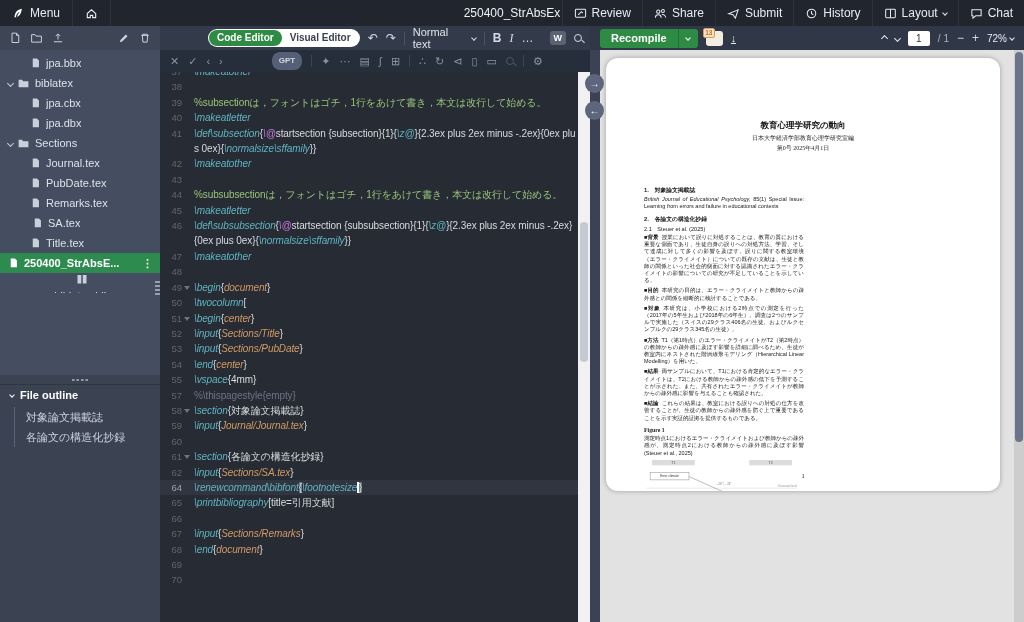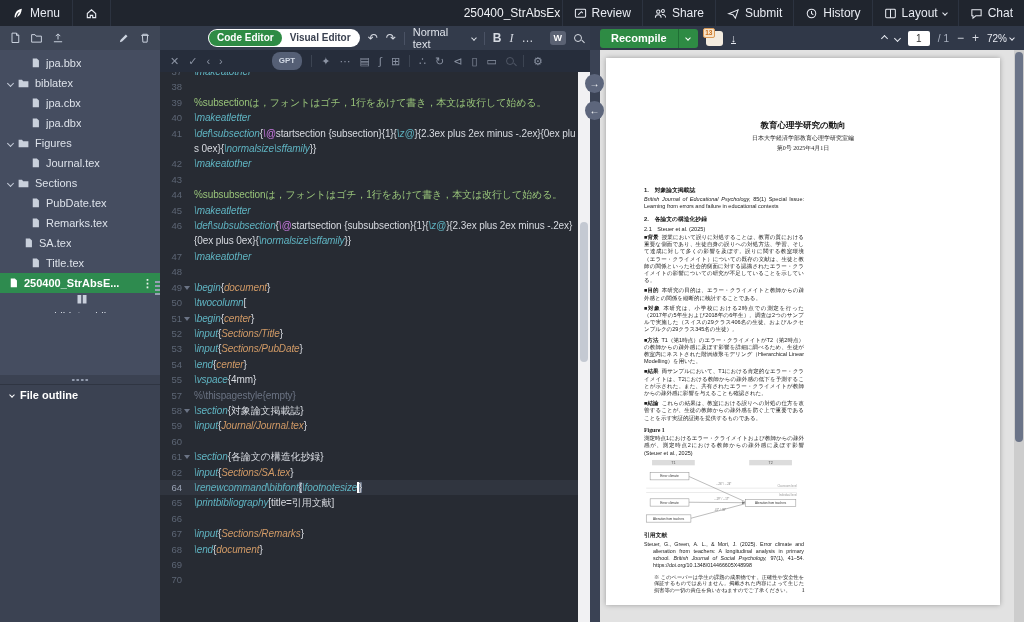--- a/index.html
+++ b/index.html
@@ -90,21 +90,21 @@
   .ed-scrollbar{position:absolute;top:22px;right:0;width:12px;bottom:0;background:#f1f1f3;}
   .ed-scrollbar .thumb{position:absolute;left:2px;width:8px;top:150px;height:140px;background:#c4c9d2;border-radius:4px;}
 
   
   .divider{position:absolute;left:590px;top:50px;width:10px;bottom:0;background:#3a4254;z-index:10;}
   .circ{position:absolute;left:585px;width:19px;height:19px;border-radius:50%;background:#5d667c;color:#fff;
         display:flex;align-items:center;justify-content:center;font-size:10px;z-index:20;cursor:pointer;border:none;}
 
   
   .pdfpane{position:absolute;left:600px;top:50px;right:0;bottom:0;background:#e2e2e2;overflow:hidden;}
-  .page{position:absolute;left:6px;top:8px;width:394px;height:547px;background:#fff;box-shadow:0 0 5px rgba(0,0,0,.3);overflow:hidden;}
+  .page{position:absolute;left:6px;top:8px;width:394px;height:433px;background:#fff;box-shadow:0 0 5px rgba(0,0,0,.3);overflow:hidden;border-radius:12px;}
   .pdf-scrollbar{position:absolute;right:0;top:0;width:10px;bottom:0;background:#cdcdcd;}
   .pdf-scrollbar .thumb{position:absolute;left:1px;width:8px;top:2px;height:390px;background:#6b7488;border-radius:4px;}
   .doc-title{position:absolute;top:62px;left:0;right:0;text-align:center;font-family:"Liberation Serif",serif;font-weight:bold;font-size:8.5px;color:#111;}
   .doc-sub{position:absolute;top:76px;left:0;right:0;text-align:center;font-family:"Liberation Serif",serif;font-size:6px;color:#222;}
   .doc-date{position:absolute;top:86px;left:0;right:0;text-align:center;font-family:"Liberation Serif",serif;font-size:6px;color:#222;}
   .doc-col{position:absolute;left:38px;top:124px;width:160px;font-family:"Liberation Serif",serif;font-size:5.5px;line-height:7.2px;color:#1a1a1a;text-align:justify;}
   .doc-h1{font-family:"Liberation Sans",sans-serif;font-weight:bold;font-size:5.8px;margin:5px 0 2px;}
   .doc-h2{font-size:5.6px;margin:3px 0 1px;}
   .doc-journal{font-style:italic;margin:0 0 2px;}
   .abs-p{margin:0 0 3px;}
@@ -308,56 +308,47 @@
         </span>
         <span class="tree-label">jpa.dbx</span>
       </div>
       <div class="tree-row" style="padding-left: 8px;">
         <span class="chv"></span>
         <span class="ticon">
           <svg width="13" height="12" viewBox="0 0 16 16">
             <path d="M1.5 3.5h4.5l1.5 2h7v8h-13z" fill="#c9d0dc"></path>
           </svg>
         </span>
-        <span class="tree-label">Figures</span>
+        <span class="tree-label">Sections</span>
       </div>
       <div class="tree-row" style="padding-left: 30px;">
         <span class="ticon">
           <svg width="11" height="12" viewBox="0 0 16 16">
             <path d="M4 1.5h6l3 3V14H4z" fill="#c9d0dc"></path>
           </svg>
         </span>
         <span class="tree-label">Journal.tex</span>
       </div>
-      <div class="tree-row" style="padding-left: 8px;">
-        <span class="chv"></span>
-        <span class="ticon">
-          <svg width="13" height="12" viewBox="0 0 16 16">
-            <path d="M1.5 3.5h4.5l1.5 2h7v8h-13z" fill="#c9d0dc"></path>
-          </svg>
-        </span>
-        <span class="tree-label">Sections</span>
-      </div>
       <div class="tree-row" style="padding-left: 30px;">
         <span class="ticon">
           <svg width="11" height="12" viewBox="0 0 16 16">
             <path d="M4 1.5h6l3 3V14H4z" fill="#c9d0dc"></path>
           </svg>
         </span>
         <span class="tree-label">PubDate.tex</span>
       </div>
       <div class="tree-row" style="padding-left: 30px;">
         <span class="ticon">
           <svg width="11" height="12" viewBox="0 0 16 16">
             <path d="M4 1.5h6l3 3V14H4z" fill="#c9d0dc"></path>
           </svg>
         </span>
         <span class="tree-label">Remarks.tex</span>
       </div>
-      <div class="tree-row" style="padding-left: 23px;">
+      <div class="tree-row" style="padding-left: 32px;">
         <span class="ticon">
           <svg width="11" height="12" viewBox="0 0 16 16">
             <path d="M4 1.5h6l3 3V14H4z" fill="#c9d0dc"></path>
           </svg>
         </span>
         <span class="tree-label">SA.tex</span>
       </div>
       <div class="tree-row" style="padding-left: 30px;">
         <span class="ticon">
           <svg width="11" height="12" viewBox="0 0 16 16">
@@ -386,20 +377,24 @@
     </div>
   <div class="v-handle" style="left:155px;top:280px;"></div>
   <div class="v-handle" style="left:155px;top:445px;"></div>
 
   <div class="outline">
     <div class="h-handle"></div>
     <div class="outline-hd">
       <span class="chv tiny"></span>
       <span>File outline</span>
     </div>
+    <div class="outline-items" id="outline-items">
+        <div class="outline-item">対象論文掲載誌</div>
+        <div class="outline-item">各論文の構造化抄録</div>
+      </div>
   </div>
 
   <div class="editor">
     <div class="ext-tb" id="ext-toolbar-items">
         <span class="ext-btn">✕</span>
         <span class="ext-btn">✓</span>
         <span class="ext-btn">‹</span>
         <span class="ext-btn">›</span>
         <span class="ext-btn pill">GPT</span>
         <span class="ext-sep"></span>

